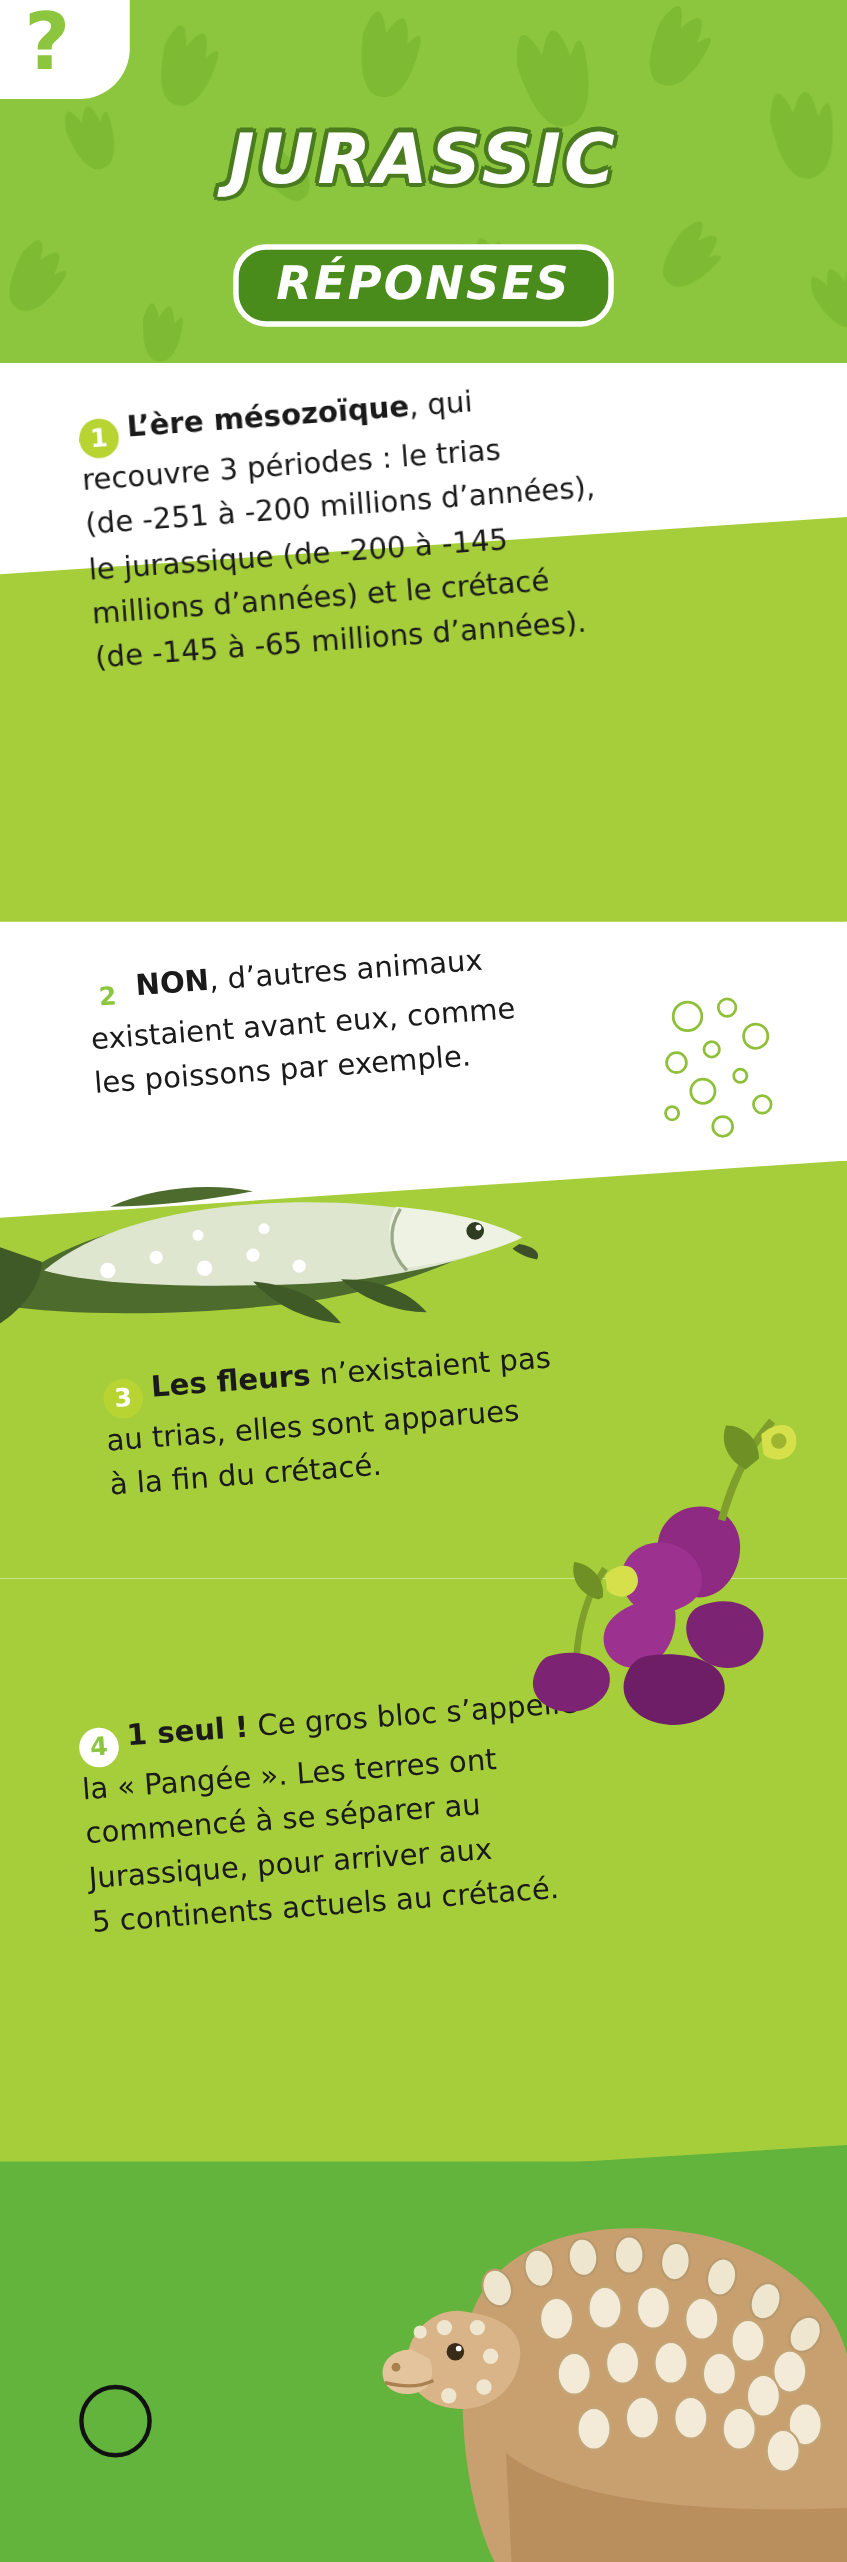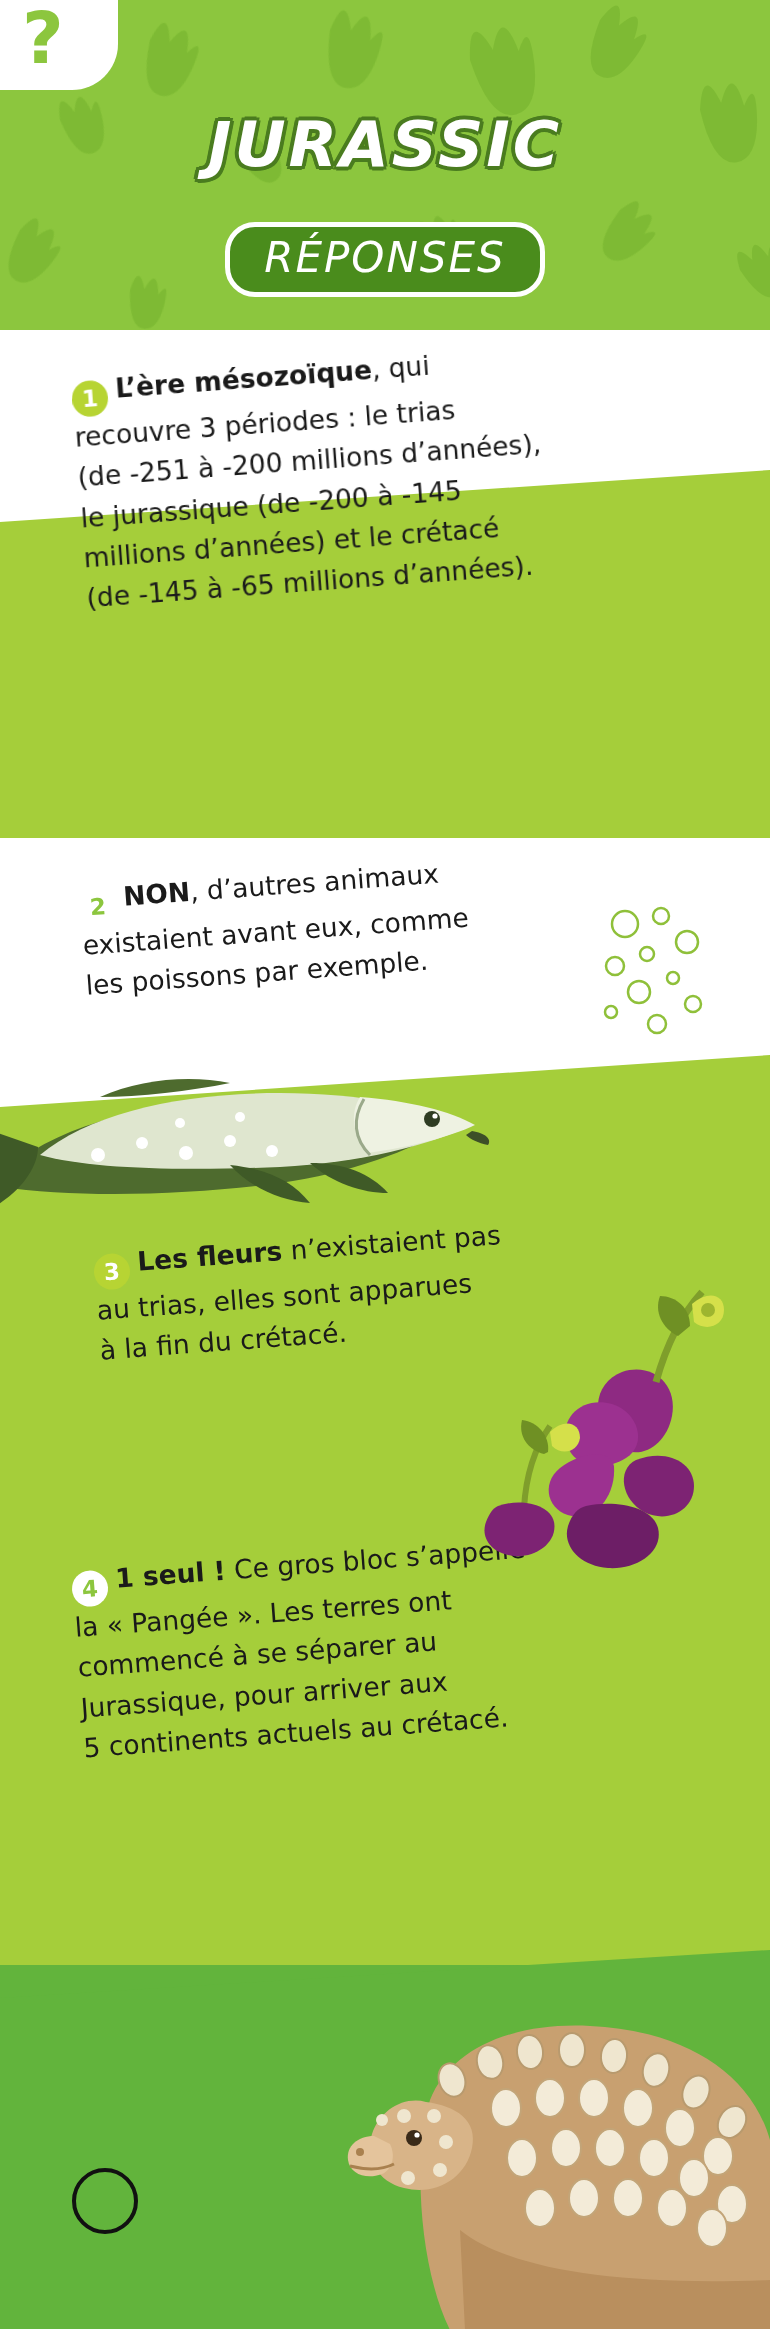--- a/index.html
+++ b/index.html
@@ -69,21 +69,21 @@
     text-align: center;
     z-index: 3;
   }
   .title-reponses {
     display: inline-block;
     background: #4a8c1c;
     border: 5px solid #ffffff;
     border-radius: 30px;
     padding: 6px 34px 10px 34px;
     font-size: 42px;
-    font-weight: normal;
+    font-weight: bold;
     font-style: italic;
     letter-spacing: 2px;
     color: #ffffff;
     font-family: "DejaVu Sans", sans-serif;
   }
 
   
   .band {
     position: absolute;
     left: 0;

